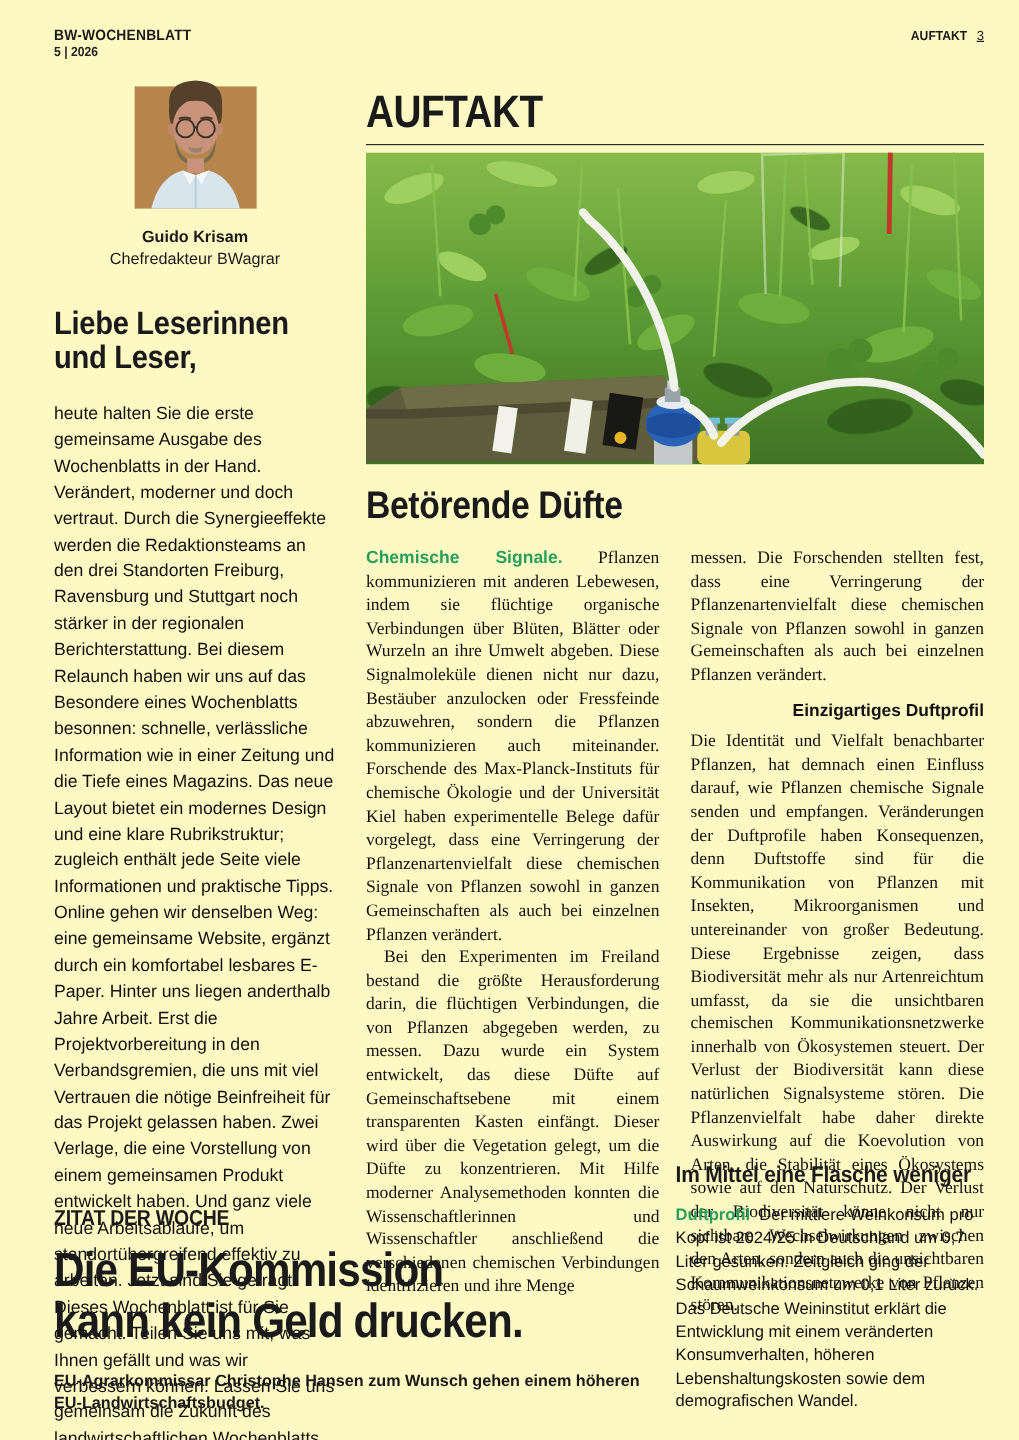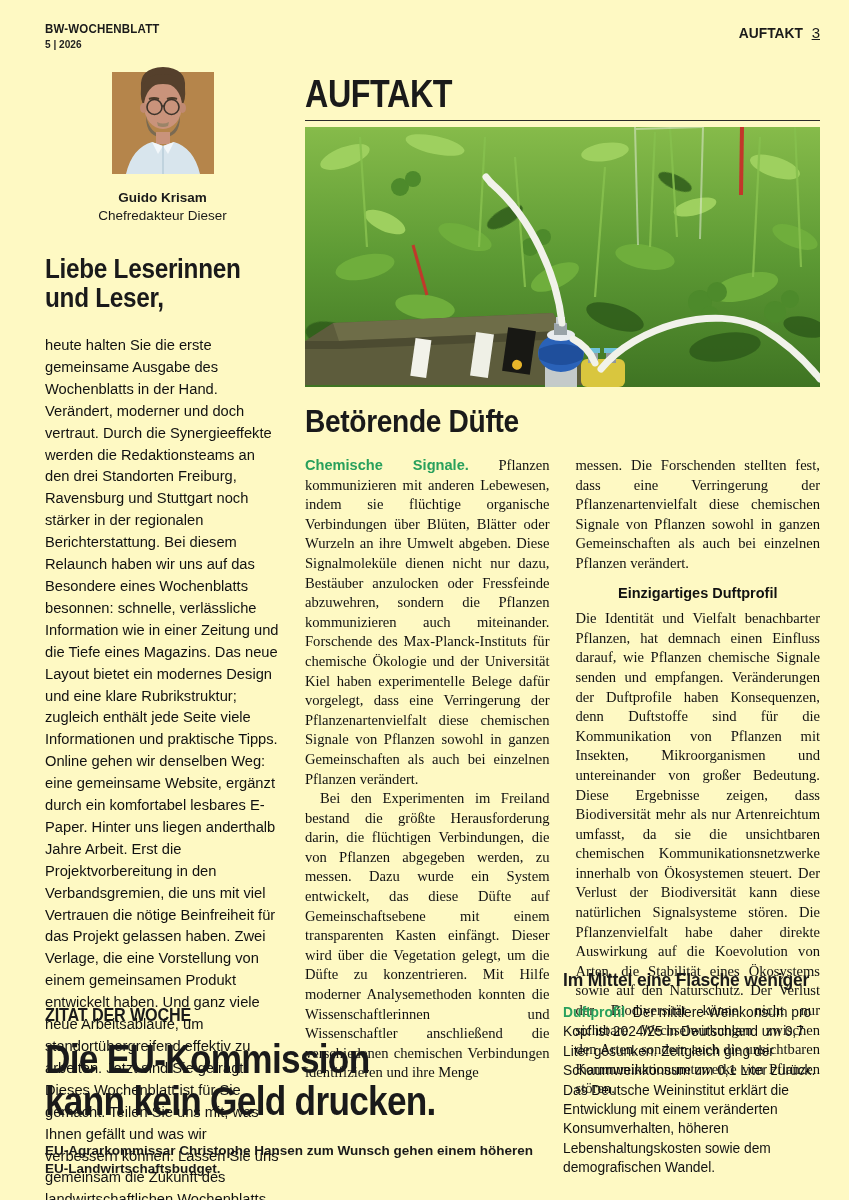--- a/index.html
+++ b/index.html
@@ -3,21 +3,21 @@
 <meta charset="utf-8">
 <style>
   * { margin:0; padding:0; box-sizing:border-box; }
   body { background:#888; font-family:"Liberation Sans", sans-serif; }
   .page { position:relative; width:849px; height:1200px; background:#fef9c3; margin:0 auto; overflow:hidden; color:#1a1a1a; }
 
   
   .masthead { position:absolute; left:45px; top:22px; }
   .masthead .title { font-weight:800; font-size:12.5px; letter-spacing:.2px; transform:scaleX(.92); transform-origin:left; }
   .masthead .issue { font-weight:600; font-size:11px; margin-top:2px; transform:scaleX(.92); transform-origin:left; color:#222; }
-  .folio { position:absolute; right:29px; top:24px; font-size:15px;text-decoration:underline; }
+  .folio { position:absolute; right:29px; top:24px; font-size:11px;text-decoration:underline; }
   .folio .sec { font-weight:800; transform:scaleX(.92); display:inline-block; }
   .folio .num { font-weight:400; margin-left:6px; }
 
   
   .edit-col { position:absolute; left:45px; top:62px; width:235px; }
   .portrait { width:102px; height:112px; margin:0 auto; display:block; }
   .author { text-align:center; margin-top:15px; font-size:13.5px; line-height:18px; }
   .author .name { font-weight:700; }
   .greeting { margin-top:30px; font-weight:800; font-size:27px; line-height:29px; letter-spacing:-.3px; transform:scaleX(.9); transform-origin:left; white-space:nowrap; }
   .edit-body { margin-top:22px; font-size:14.7px; line-height:21.9px; color:#111; hyphens:auto; }
@@ -28,21 +28,21 @@
   .rule { border-top:1.5px solid #2b2b2b; margin-top:7px; }
   .photo { display:block; margin-top:6px; width:515px; height:260px; }
   .caption { margin-top:7px; font-size:12.5px; color:#111; }
   .caption .cap-main { font-weight:700; }
   .caption .cap-credit { font-size:10.8px; font-weight:600; color:#333; margin-left:4px; }
   .art-head { margin-top:16px; font-weight:800; font-size:32px; letter-spacing:-.4px; transform:scaleX(.88); transform-origin:left; white-space:nowrap; }
   .art-cols { display:flex; gap:26px; margin-top:16px; }
   .art-col { width:248px; font-family:"Liberation Serif", serif; font-size:14.6px; line-height:19.6px; text-align:justify; hyphens:auto; color:#111; }
   .kicker { font-family:"Liberation Sans", sans-serif; font-weight:700; }
   .indent { text-indent:15px; }
-  .subhead { font-family:"Liberation Sans", sans-serif; font-weight:700; font-size:14.5px; margin:10px 0 6px; text-align:center; }
+  .subhead { font-family:"Liberation Sans", sans-serif; font-weight:700; font-size:14.5px; margin:10px 0 6px; text-align:right; }
 
   
   .quote { position:absolute; left:45px; top:1005px; width:500px; }
   .quote-kicker { font-weight:800; font-size:18px; letter-spacing:-.2px; transform:scaleX(.9); transform-origin:left; }
   .quote-text { margin-top:12px; font-weight:800; font-size:40px; line-height:42px; letter-spacing:-.8px; transform:scaleX(.88); transform-origin:left; white-space:nowrap; }
   .quote-attr { margin-top:20px; font-weight:700; font-size:13.5px; line-height:18px; width:490px; }
 
   
   .wine { position:absolute; left:563px; top:969px; width:257px; }
   .wine-head { font-weight:800; font-size:19px; letter-spacing:-.2px; transform:scaleX(.92); transform-origin:left; white-space:nowrap; }
@@ -77,21 +77,21 @@
       <path d="M34 54 Q38 72 51 73 Q64 72 68 54 Q68 66 63 71 Q57 76 51 76 Q45 76 39 71 Q34 66 34 54 Z" fill="#7a6a52"></path>
       <path d="M45 60 Q51 63 57 60 L56 64 Q51 66 46 64 Z" fill="#9b8468"></path>
       <rect x="44" y="70" width="14" height="12" fill="#c9937b"></rect>
       <path d="M14 112 Q20 86 40 80 L51 84 L62 80 Q82 86 88 112 Z" fill="#d8e5ed"></path>
       <path d="M40 80 L51 84 L46 92 Z" fill="#f2f7fa"></path>
       <path d="M62 80 L51 84 L56 92 Z" fill="#f2f7fa"></path>
       <path d="M51 84 L51 112" stroke="#b9ccd8" stroke-width="1.5"></path>
     </svg>
     <div class="author">
       <div class="name">Guido Krisam</div>
-      <div class="role">Chefredakteur Dieser</div>
+      <div class="role">Chefredakteur BWagrar</div>
     </div>
     <div class="greeting">
       <span style="display:block">Liebe Leserinnen</span>
       <span style="display:block">und Leser,</span>
     </div>
     <p class="edit-body">heute halten Sie die erste gemeinsame Ausgabe des Wochenblatts in der Hand. Verändert, moderner und doch vertraut. Durch die Synergieeffekte werden die Redaktionsteams an den drei Standorten Freiburg, Ravensburg und Stuttgart noch stärker in der regionalen Berichterstattung. Bei diesem Relaunch haben wir uns auf das Besondere eines Wochenblatts besonnen: schnelle, verlässliche Information wie in einer Zeitung und die Tiefe eines Magazins. Das neue Layout bietet ein modernes Design und eine klare Rubrikstruktur; zugleich enthält jede Seite viele Informationen und praktische Tipps. Online gehen wir denselben Weg: eine gemeinsame Website, ergänzt durch ein komfortabel lesbares E-Paper. Hinter uns liegen anderthalb Jahre Arbeit. Erst die Projektvorbereitung in den Verbandsgremien, die uns mit viel Vertrauen die nötige Beinfreiheit für das Projekt gelassen haben. Zwei Verlage, die eine Vorstellung von einem gemeinsamen Produkt entwickelt haben. Und ganz viele neue Arbeitsabläufe, um standortübergreifend effektiv zu arbeiten. Jetzt sind Sie gefragt: Dieses Wochenblatt ist für Sie gemacht. Teilen Sie uns mit, was Ihnen gefällt und was wir verbessern können. Lassen Sie uns gemeinsam die Zukunft des landwirtschaftlichen Wochenblatts gestalten – verlässlich, klar und immer an der Seite der Landwirtschaft.</p>
 
   </div>
 
   <div class="main">

